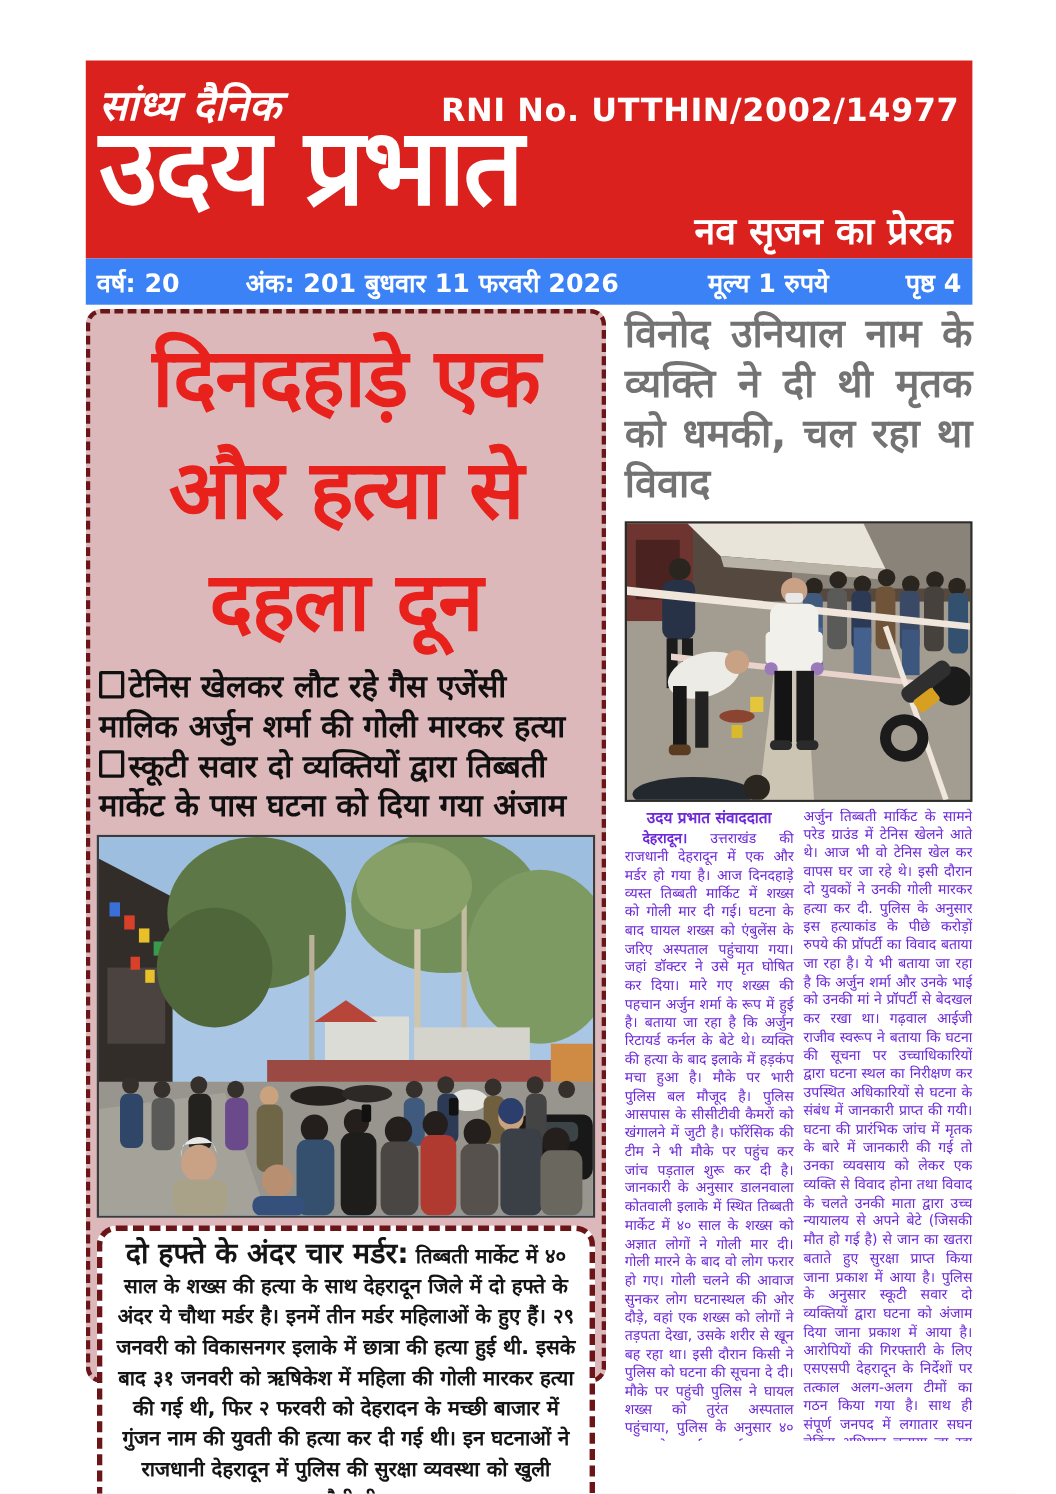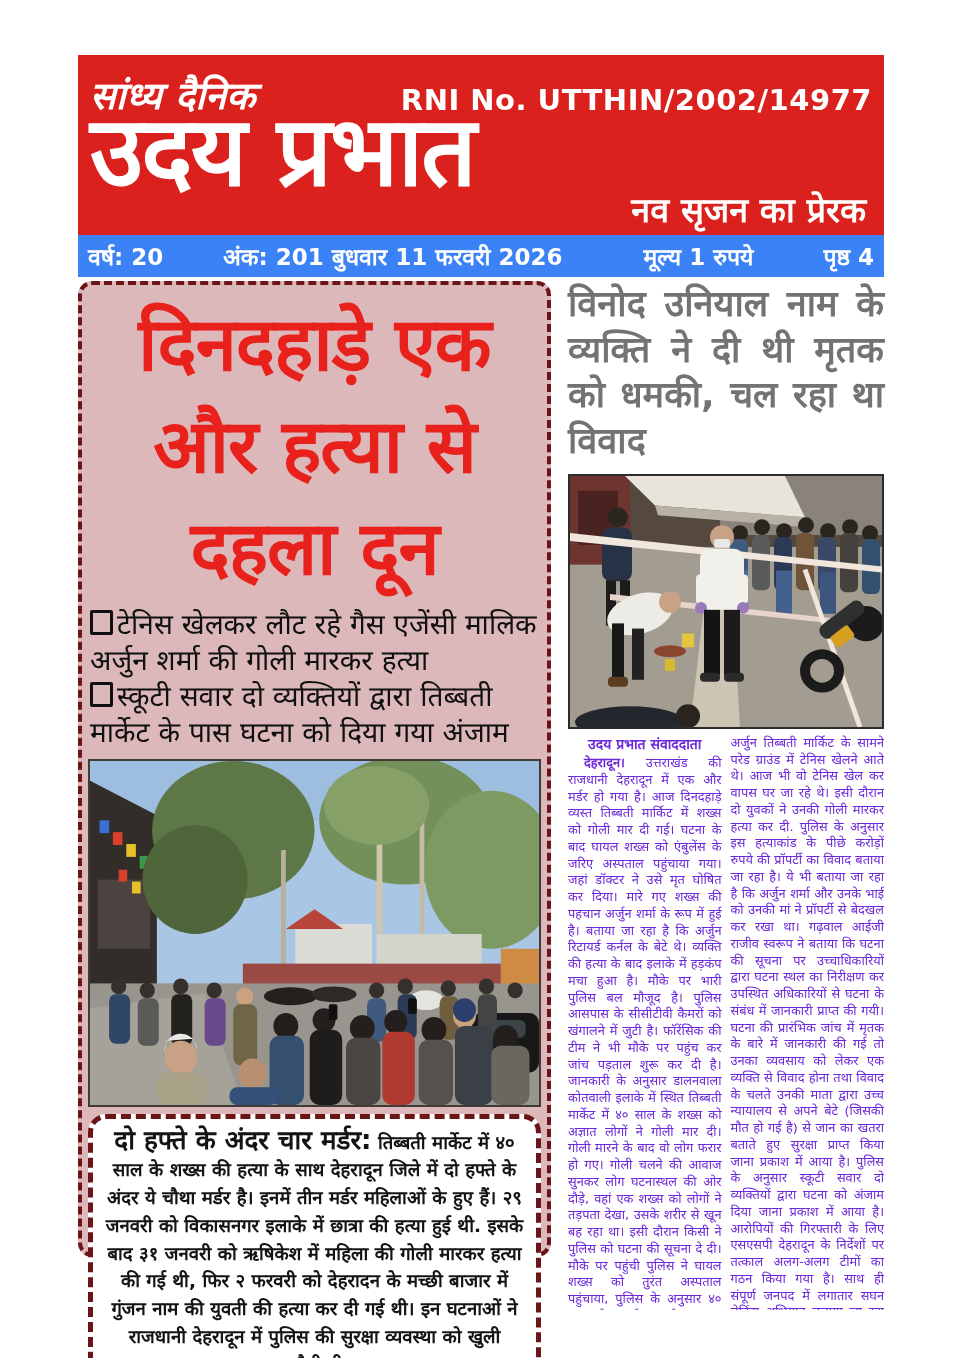--- a/index.html
+++ b/index.html
@@ -26,21 +26,21 @@
   
   .content{display:flex;gap:17px;margin-top:4px;}
   .leftcol{width:483px;box-sizing:border-box;}
   .rightcol{width:316px;box-sizing:border-box;}
 
   
   .lead-panel{border:4px dashed #6b1518;border-radius:14px;background:#dcb8ba;
     padding:4px 6px 8px;box-sizing:border-box;height:976px;}
   .lead-headline{color:#e8211c;font-weight:800;font-size:74px;line-height:1.38;
     text-align:center;margin:4px 0 8px;letter-spacing:-1px;}
-  .lead-bullets{list-style:none;margin:0 0 8px;padding:0 2px;font-size:28px;line-height:1.28;color:#101010;}
+  .lead-bullets{list-style:none;margin:0 0 8px;padding:0 2px;font-size:28px;line-height:1.28;color:#101010;font-weight:bold;}
   .lead-bullets li{text-align:left;}
   .sq{display:inline-block;width:17px;height:19px;border:3px solid #101010;border-radius:2px;
     margin-right:4px;vertical-align:-1px;}
   .photo1{width:100%;height:348px;border:2px solid #403a38;box-sizing:border-box;display:block;background:#9ec9e8;}
   .summary-box{margin-top:7px;background:#fff;border:5px dashed #6b1518;border-radius:18px;
     padding:6px 12px 10px;text-align:center;font-weight:800;color:#141414;}
   .summary-lead{font-size:26px;line-height:1.2;}
   .summary-text{font-size:18.5px;line-height:1.5;}
 
   

